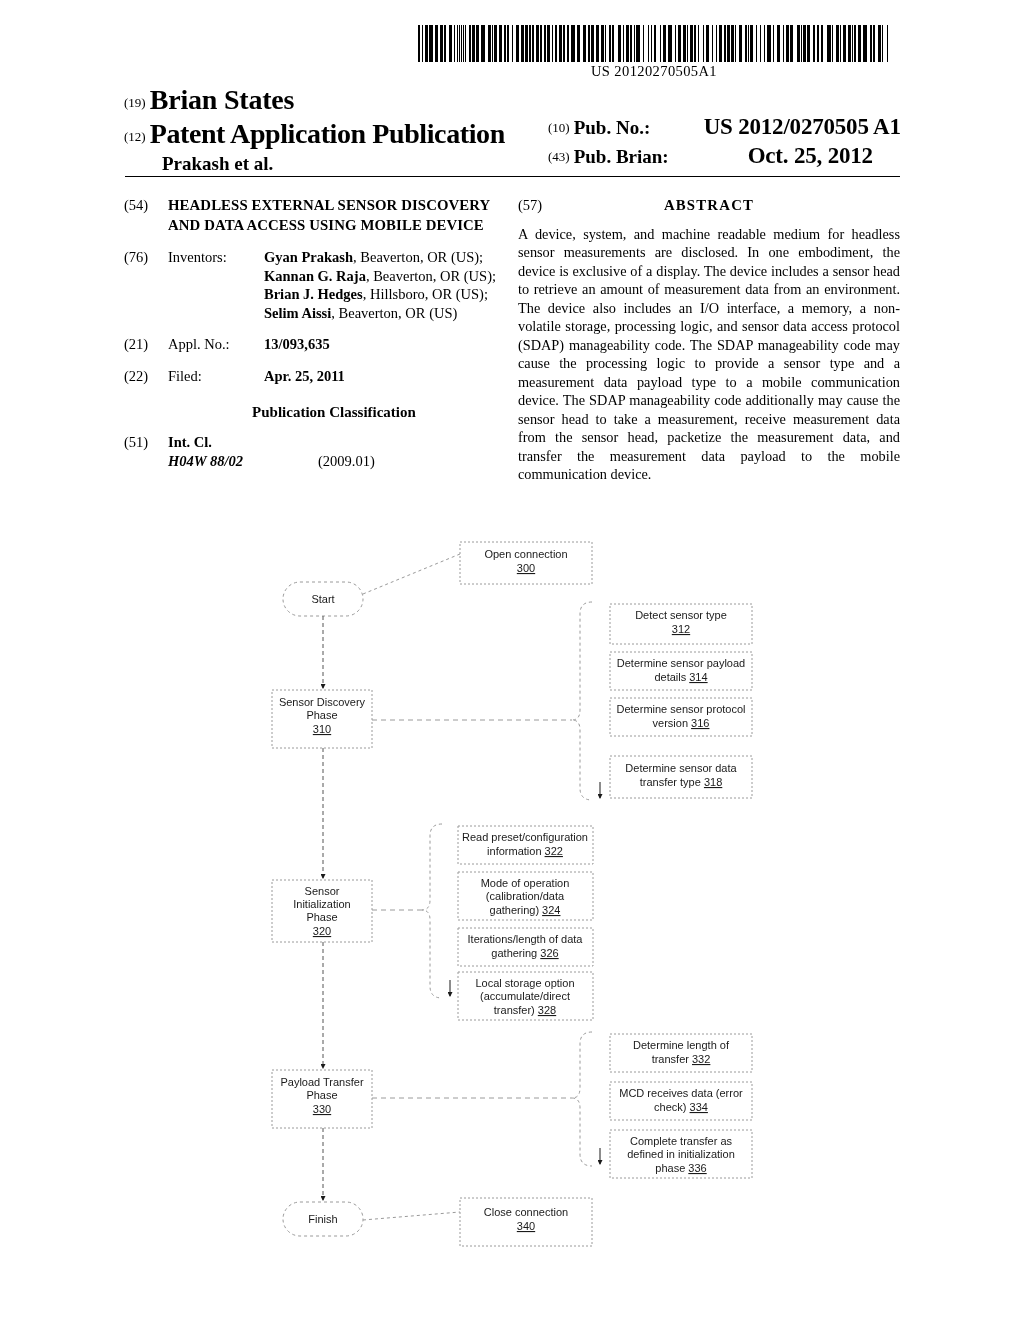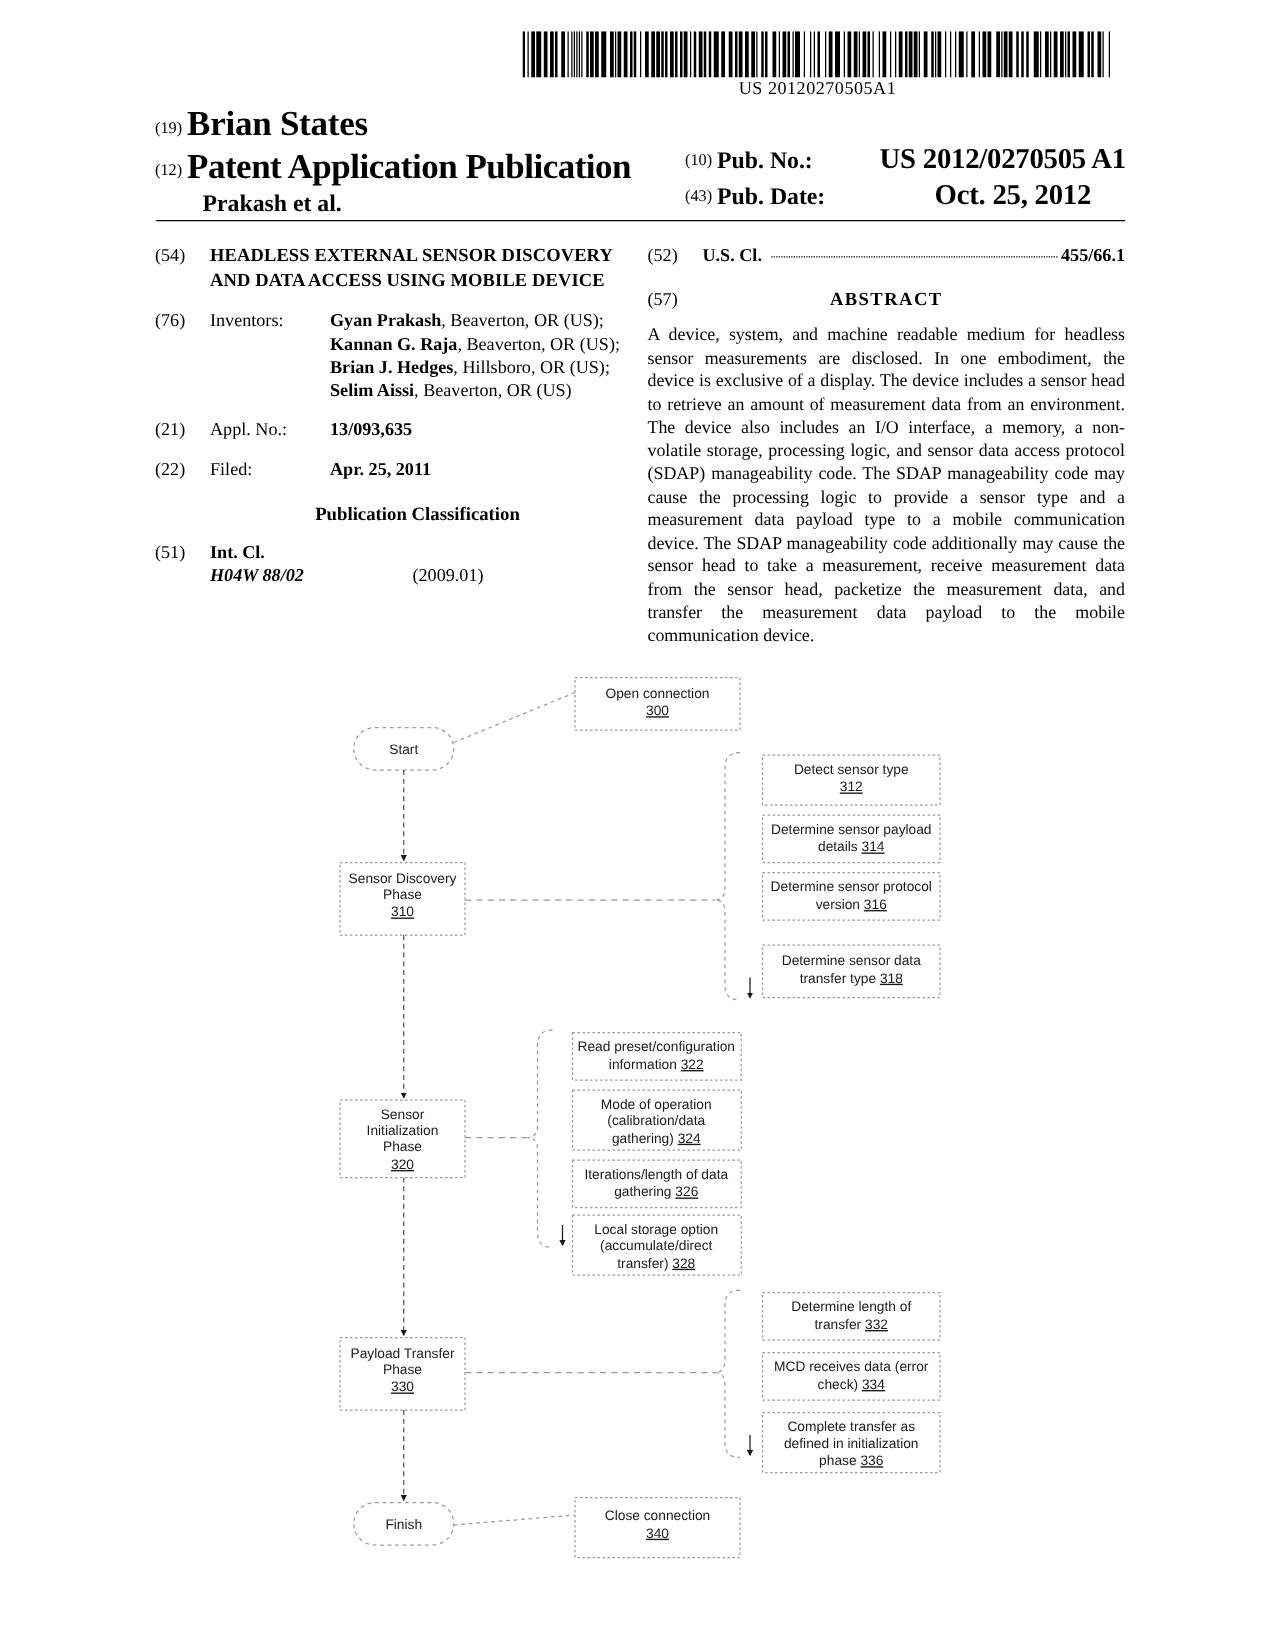--- a/index.html
+++ b/index.html
@@ -138,21 +138,21 @@
     text-align: center;
     font-weight: bold;
     font-size: 15px;
     margin: 18px 0 10px 0;
     padding-left: 30px;
   }
 
   .intcl-row { display: flex; }
   .intcl-code { width: 44px; flex: none; }
   .intcl-body { flex: 1; }
-  .intcl-line2 { display: flex; margin-top: 1px; gap: 12px; }
+  .intcl-line2 { display: flex; margin-top: 1px; }
   .intcl-sym { width: 150px; flex: none; }
 
   
   .uscl-row { display: flex; align-items: baseline; margin-bottom: 16px; }
   .uscl-code { width: 44px; flex: none; }
   .uscl-lbl { font-weight: bold; flex: none; padding-right: 4px; }
   .uscl-dots {
     flex: 1;
     border-bottom: 1.6px dotted #000;
     position: relative;
@@ -338,21 +338,21 @@
   </div>
 
   <div class="hdr-right">
     <div class="pub-row">
       <span class="paren-sm">(10)</span>
       <span class="pub-lbl w-pubno">Pub. No.:</span>
       <span class="pub-val">US 2012/0270505 A1</span>
     </div>
     <div class="pub-row">
       <span class="paren-sm">(43)</span>
-      <span class="pub-lbl w-pubdate">Pub. Date:</span>
+      <span class="pub-lbl w-pubdate">Pub. Brian:</span>
       <span class="pub-val">Oct. 25, 2012</span>
     </div>
   </div>
 </div>
 
 <hr class="rule">
 
 <div class="col-left">
 
   <div class="field">
@@ -387,26 +387,20 @@
       <div class="intcl-line2">
         <span class="intcl-sym ital-bold">H04W 88/02</span>
         <span>(2009.01)</span>
       </div>
     </div>
   </div>
 </div>
 
 <div class="col-right">
 
-  <div class="uscl-row">
-    <span class="uscl-code">(52)</span>
-    <span class="uscl-lbl">U.S. Cl.</span>
-    <span class="uscl-dots"></span>
-    <span class="uscl-val">455/66.1</span>
-  </div>
 
   <div class="abs-row">
     <div class="abs-code">(57)</div>
     <div class="abs-title">ABSTRACT</div>
   </div>
 
   <div class="abstract-body">A device, system, and machine readable medium for headless sensor measurements are disclosed. In one embodiment, the device is exclusive of a display. The device includes a sensor head to retrieve an amount of measurement data from an environment. The device also includes an I/O interface, a memory, a non-volatile storage, processing logic, and sensor data access protocol (SDAP) manageability code. The SDAP manageability code may cause the processing logic to provide a sensor type and a measurement data payload type to a mobile communication device. The SDAP manageability code additionally may cause the sensor head to take a measurement, receive measurement data from the sensor head, packetize the measurement data, and transfer the measurement data payload to the mobile communication device.</div>
 </div>
 
 <div class="figure">

